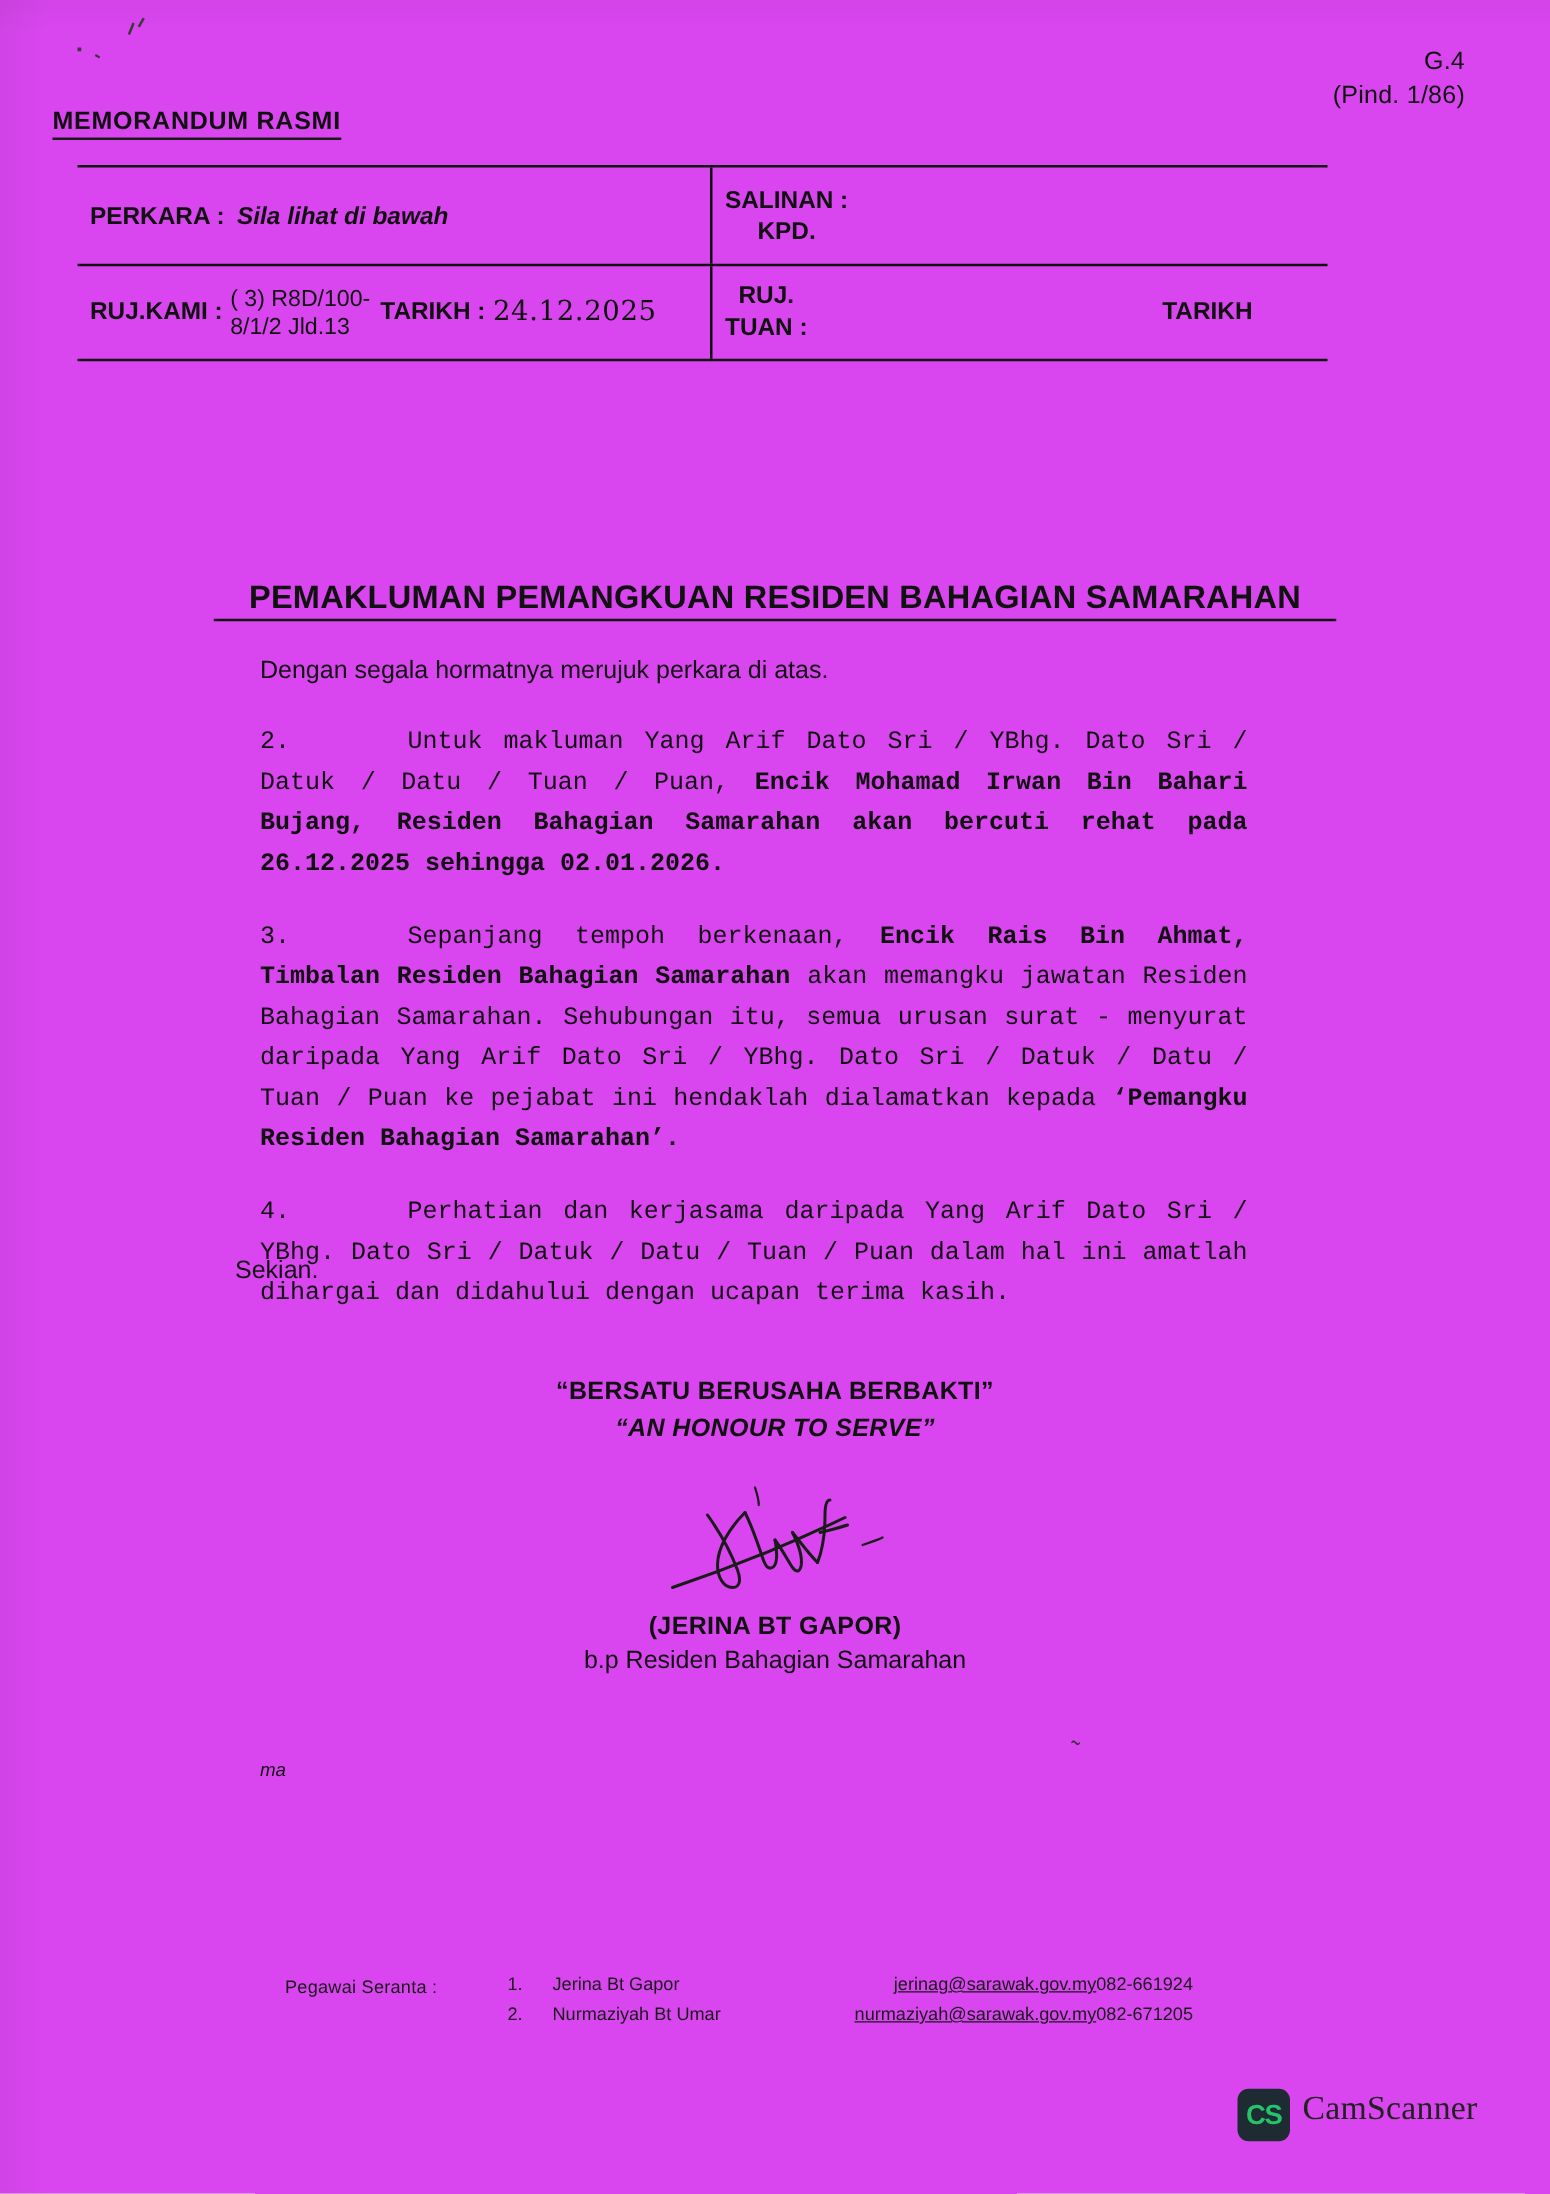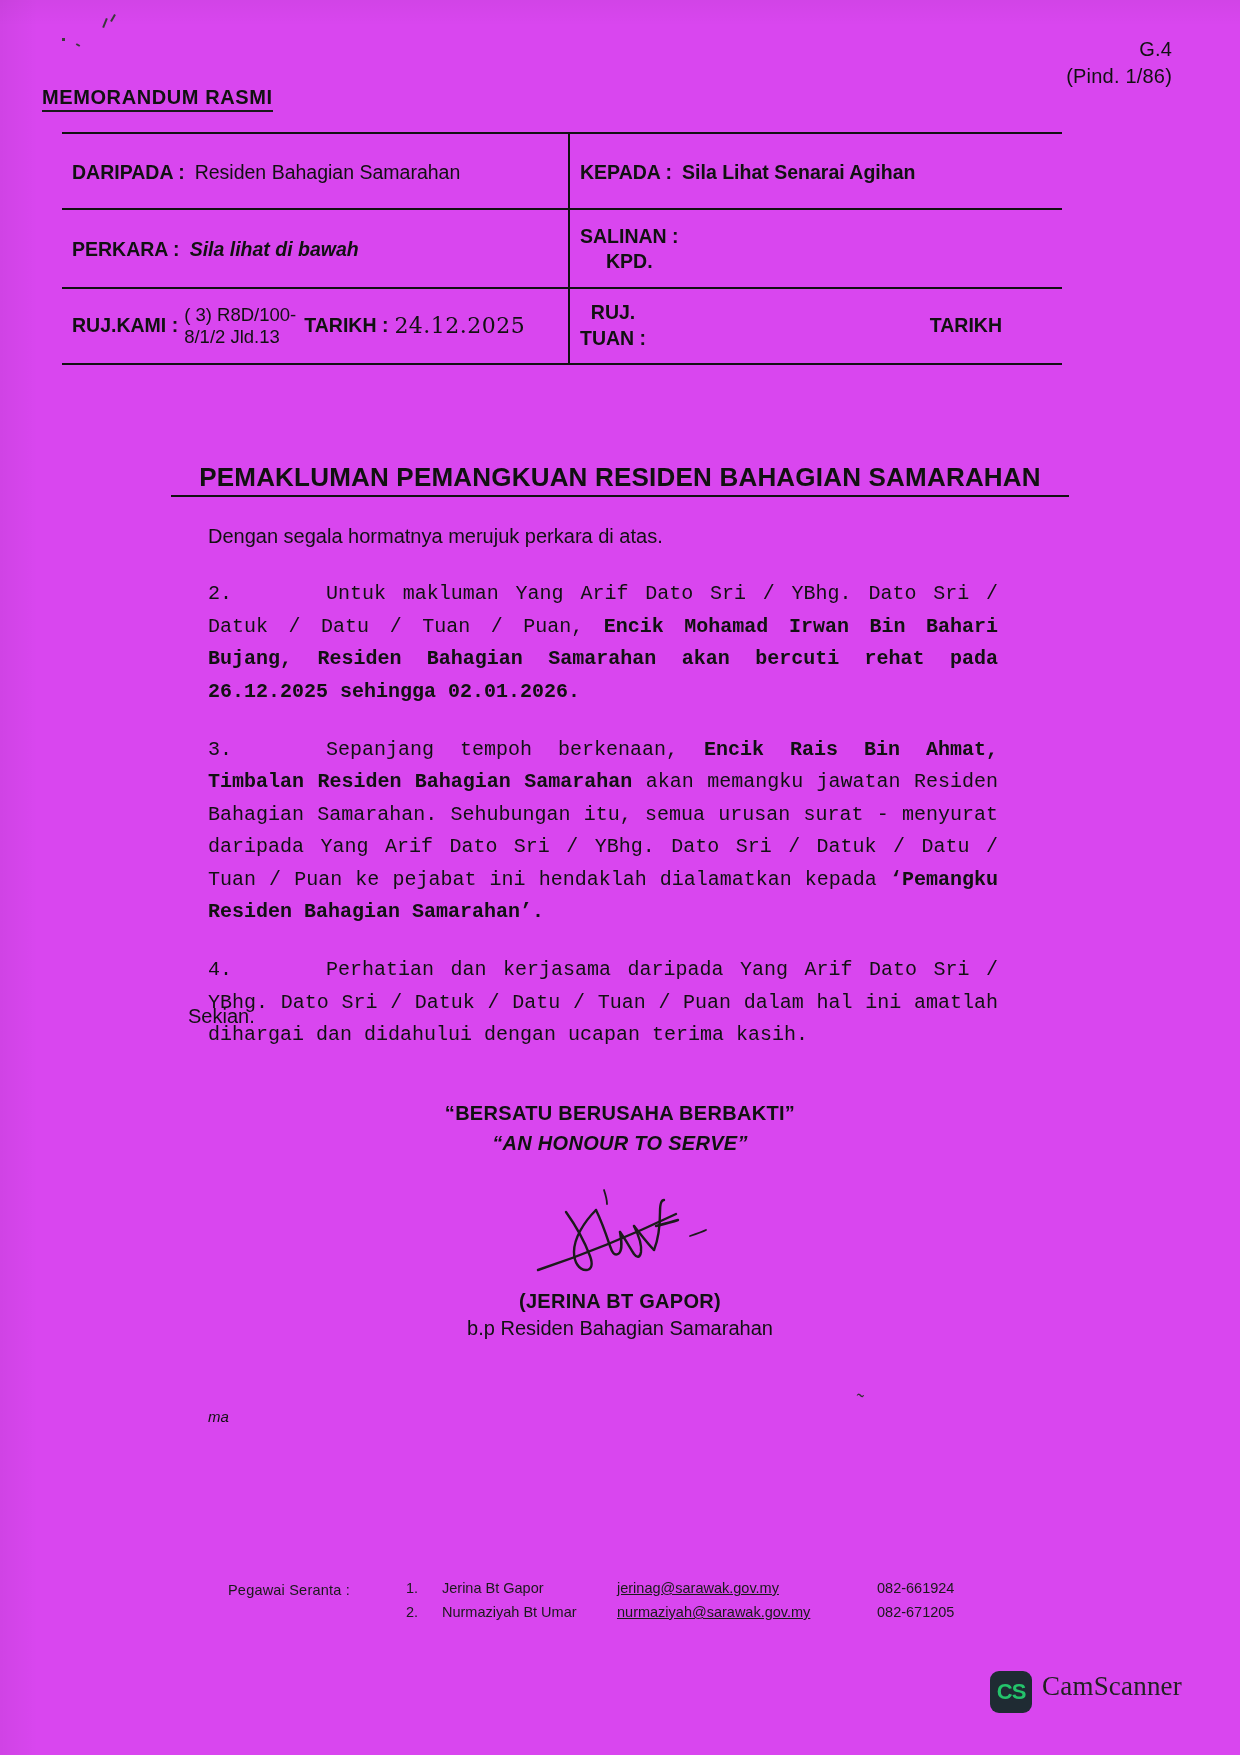--- a/index.html
+++ b/index.html
@@ -273,21 +273,21 @@
     top: 0;
     width: 820px;
   }
   .footer-row {
     display: flex;
     align-items: baseline;
     height: 24px;
   }
   .f-idx { width: 36px; }
   .f-name { width: 175px; }
-  .f-email { width: 260px; text-decoration: underline; }
+  .f-email { width: 260px; text-decoration: underline; text-align: right; }
   .f-phone { width: 120px; }
 
   
   .camscanner {
     position: absolute;
     right: 58px;
     bottom: 42px;
     display: flex;
     align-items: flex-start;
     gap: 10px;
@@ -328,30 +328,20 @@
     <div>G.4</div>
     <div>(Pind. 1/86)</div>
   </div>
 
   <div class="memo-title">
     <span>MEMORANDUM RASMI</span>
   </div>
 
   <div class="memo-table">
 
-    <div class="memo-row">
-      <div class="memo-cell left">
-        <span class="lbl">DARIPADA :</span>
-        <span class="val">Residen Bahagian Samarahan</span>
-      </div>
-      <div class="memo-cell right">
-        <span class="lbl">KEPADA :</span>
-        <span class="val bold">Sila Lihat Senarai Agihan</span>
-      </div>
-    </div>
 
     <div class="memo-row">
       <div class="memo-cell left">
         <span class="lbl">PERKARA :</span>
         <span class="val italic-bold">Sila lihat di bawah</span>
       </div>
       <div class="memo-cell right">
         <span class="stack">
           <span class="lbl">SALINAN :</span>
           <span class="lbl">KPD.</span>

